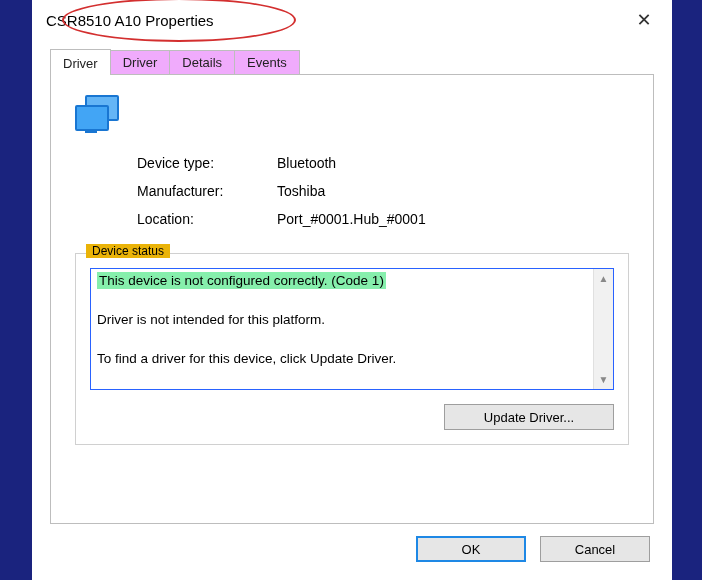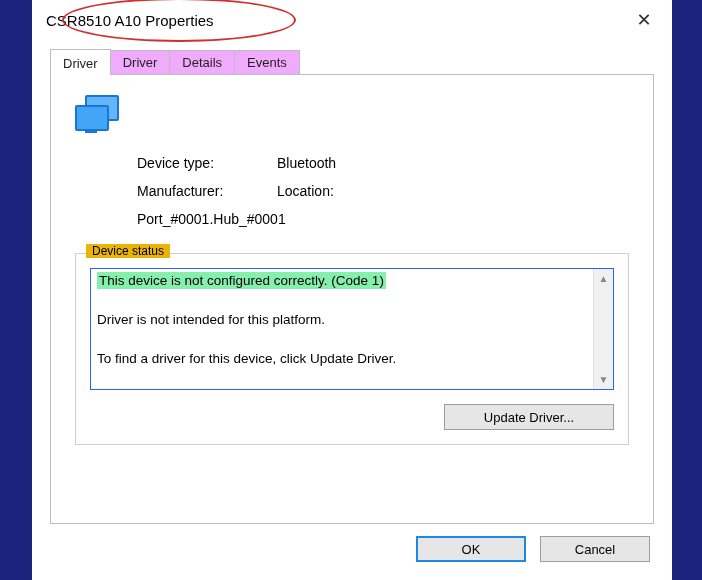--- a/index.html
+++ b/index.html
@@ -253,20 +253,21 @@
           <div class="mon back"></div>
           <div class="mon front"></div>
           <div class="stand"></div>
         </div>
       </div>
 
       <div class="proplist">
         <div>Device type:</div>
         <div>Bluetooth</div>
         <div>Manufacturer:</div>
+        <div>Toshiba</div>
         <div>Location:</div>
         <div>Port_#0001.Hub_#0001</div>
       </div>
 
       <div class="groupbox">
         <span class="groupbox-legend">Device status</span>
 
         <div class="status-box">
           <div class="status-text">
             <span class="l1 hl">This device is not configured correctly. (Code 1)</span><br><br>

